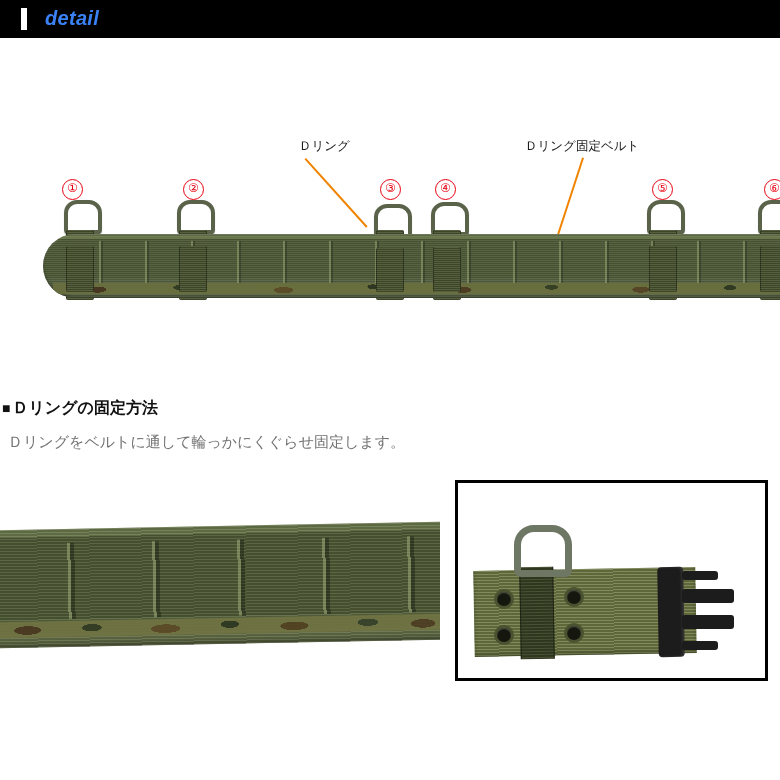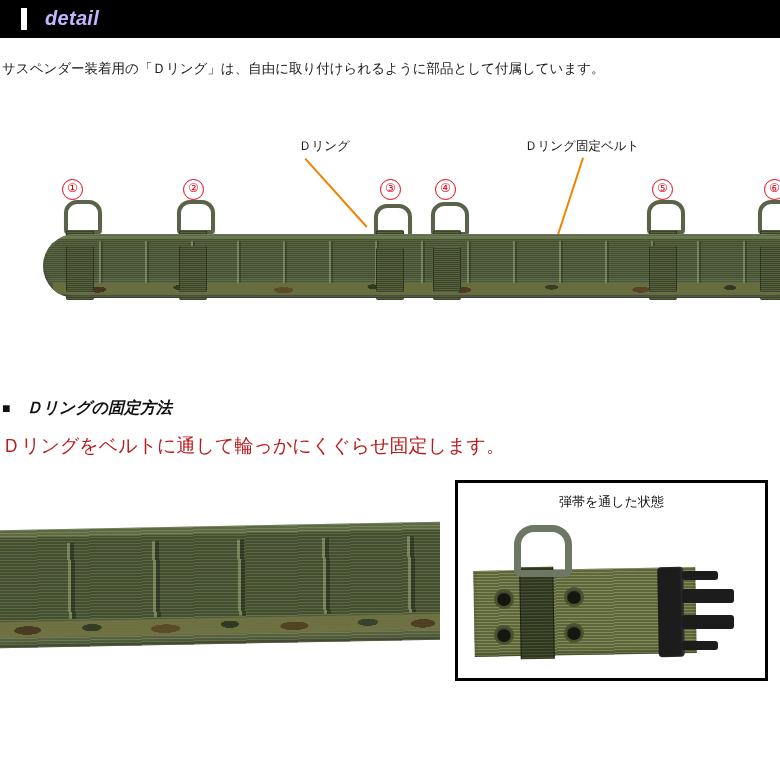--- a/index.html
+++ b/index.html
@@ -29,21 +29,21 @@
     left: 21px; top: 8px;
     width: 6px; height: 22px;
     background: #ffffff;
   }
   .header-title {
     position: absolute;
     left: 45px; top: 7px;
     font-size: 20px;
     font-weight: bold;
     font-style: italic;
-    color: #c4b5fd;
+    color: #3b82f6;
     letter-spacing: 0.3px;
   }
 
   
   .intro {
     position: absolute;
     left: 2px; top: 56px;
     width: 770px;
     font-size: 13.5px;
     line-height: 25px;
@@ -159,26 +159,26 @@
 
   
   .sec-head {
     position: absolute;
     left: 2px; top: 398px;
     font-size: 16px;
     font-weight: bold;
     color: #111;
   }
   .sec-head .sq { font-size: 14px; }
-  .sec-head .txt { margin-left: 16px; font-style: italic; }
+  .sec-head .txt { margin-left: 2px; }
   .sec-caption {
     position: absolute;
-    left: 2px; top: 433px;
-    font-size: 19px;
-    color: #b91c1c;
+    left: 8px; top: 433px;
+    font-size: 15px;
+    color: #737373;
   }
 
   
   .fig-closeup {
     position: absolute;
     left: 0; top: 470px;
     width: 440px; height: 310px;
     overflow: hidden;
   }
   .cu-belt {
@@ -293,21 +293,20 @@
 </style>
 </head>
 <body>
 
 <div class="header-bar">
   <div class="header-tick"></div>
   <div class="header-title">detail</div>
 </div>
 
 <div class="intro">
-  <div>サスペンダー装着用の「Ｄリング」は、自由に取り付けられるように部品として付属しています。</div>
 </div>
 
 <div class="fig-belt">
 
   <div class="callout-label" style="left:264px; top:8px;">Ｄリング</div>
   <div class="callout-label" style="left:490px; top:8px;font-family:Liberation Mono, monospace;">Ｄリング固定ベルト</div>
 
   <div class="leader" style="left:271px; top:28px; width:92px; transform:rotate(48deg);"></div>
   <div class="leader" style="left:549px; top:28px; width:90px; transform:rotate(108deg);"></div>
 
@@ -360,21 +359,20 @@
 
   <div class="cu-belt">
     <div class="cu-weave"></div>
     <div class="cu-molle"></div>
     <div class="cu-camo"></div>
   </div>
 
 </div>
 
 <div class="inset">
-  <div class="inset-cap">弾帯を通した状態</div>
 
   <div class="pbelt"></div>
 
   <div class="eyelet" style="left:36px;  top:106px;"></div>
   <div class="eyelet" style="left:36px;  top:142px;"></div>
   <div class="eyelet" style="left:106px; top:104px;"></div>
   <div class="eyelet" style="left:106px; top:140px;"></div>
 
   <div class="pstrap"></div>
   <div class="pdring"></div>

